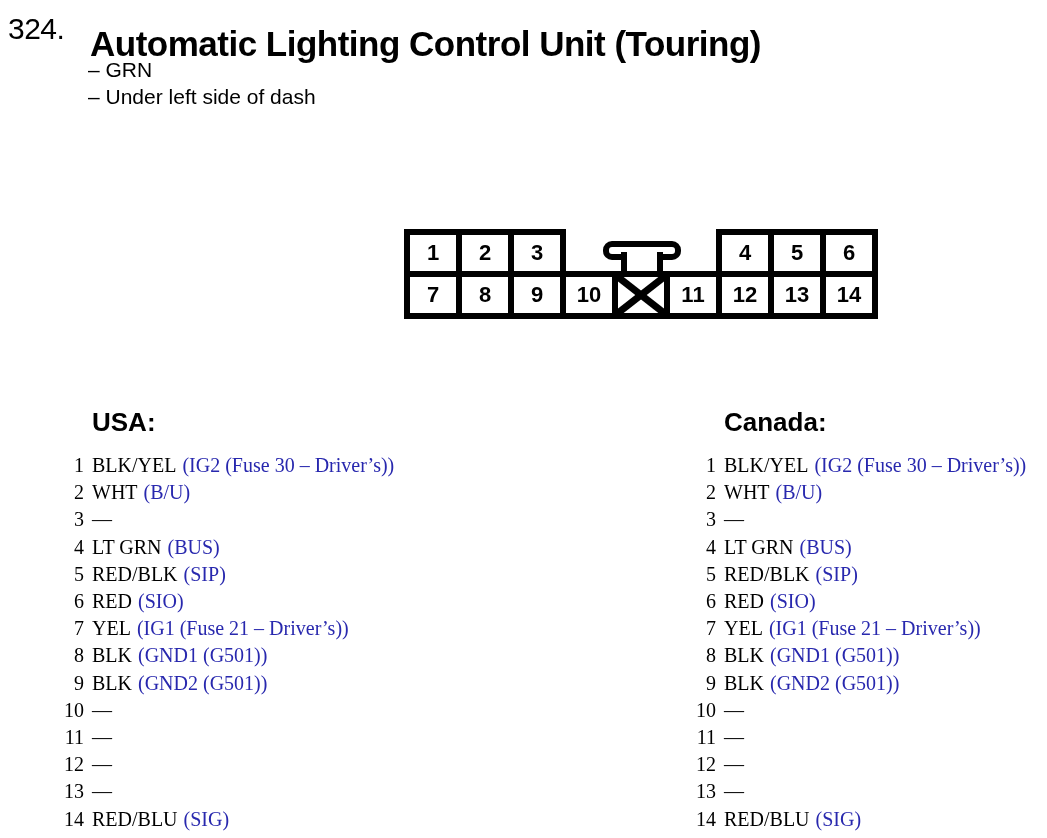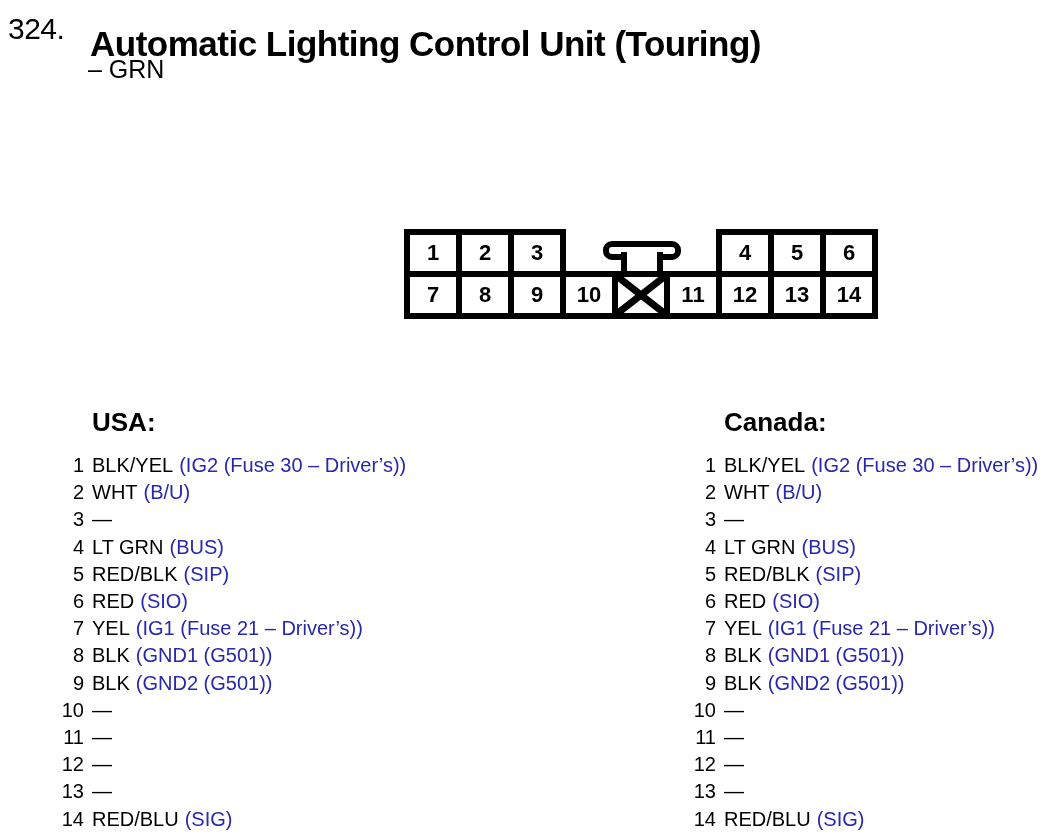--- a/index.html
+++ b/index.html
@@ -10,21 +10,21 @@
   
   .sec-num{
     position:absolute;left:8px;top:12px;
     font-size:30px;font-weight:normal;letter-spacing:-0.5px;
   }
   .title-text{
     position:absolute;left:90px;top:24px;
     font-size:35px;font-weight:bold;letter-spacing:-0.5px;white-space:nowrap;
   }
   
-  .notes{position:absolute;left:88px;top:56px;font-size:25px;line-height:27px;}
+  .notes{position:absolute;left:88px;top:56px;font-size:21px;line-height:27px;}
   .note{white-space:pre;}
   
   .connector{position:absolute;left:404px;top:229px;width:474px;height:90px;}
   .ccell{
     position:absolute;box-sizing:border-box;
     width:58px;height:48px;border:6px solid #000;background:#fff;
     display:flex;align-items:center;justify-content:center;
     font-size:22px;font-weight:bold;z-index:1;
   }
   .x-cell{left:208px;top:42px;padding:0;}
@@ -39,33 +39,34 @@
     left:217px;top:23px;width:42px;height:19px;
     border-left:6px solid #000;border-right:6px solid #000;
     background:#fff;z-index:3;
   }
   
   .pin-column{position:absolute;top:410px;width:420px;}
   .col-usa{left:40px;}
   .col-canada{left:672px;}
   .col-header{margin-left:52px;font-size:26px;font-weight:bold;line-height:24px;}
   .rows{margin-top:18px;}
-  .pin-row{font-size:20px;line-height:27.2px;white-space:nowrap;}
+  .pin-row{font-size:20px;line-height:27.2px;white-space:nowrap;font-family:Liberation Serif, serif;}
   .pin-num{display:inline-block;width:44px;text-align:right;}
   .pin-wire{margin-left:8px;}
   .pin-signal{margin-left:6px;color:var(--signal-blue,#2828ae);}
 </style>
 </head>
 <body style="--signal-blue: #2828ae;">
 
 <span class="sec-num">324.</span>
 <span class="title-text">Automatic Lighting Control Unit (Touring)</span>
 
 <div class="notes">
   <div class="note">– GRN</div>
+  <div class="note">– Under left side of dash</div>
 </div>
 
 <div class="connector">
   <div class="tab-bar"></div>
   <div class="tab-stem"></div>
   <div class="ccell x-cell">
     <svg width="46" height="36" viewBox="0 0 46 36">
       <line x1="0" y1="0" x2="46" y2="36" stroke="#000" stroke-width="7"></line>
       <line x1="46" y1="0" x2="0" y2="36" stroke="#000" stroke-width="7"></line>
     </svg>

